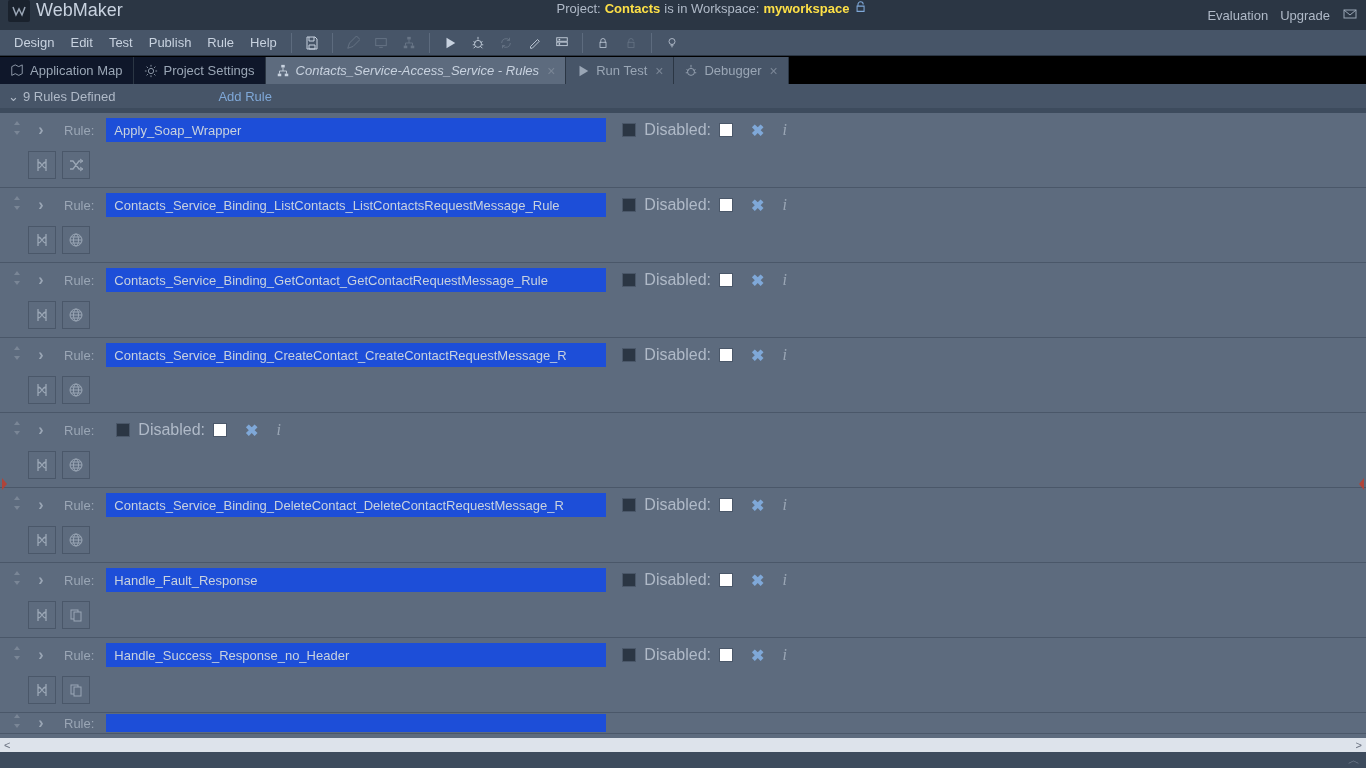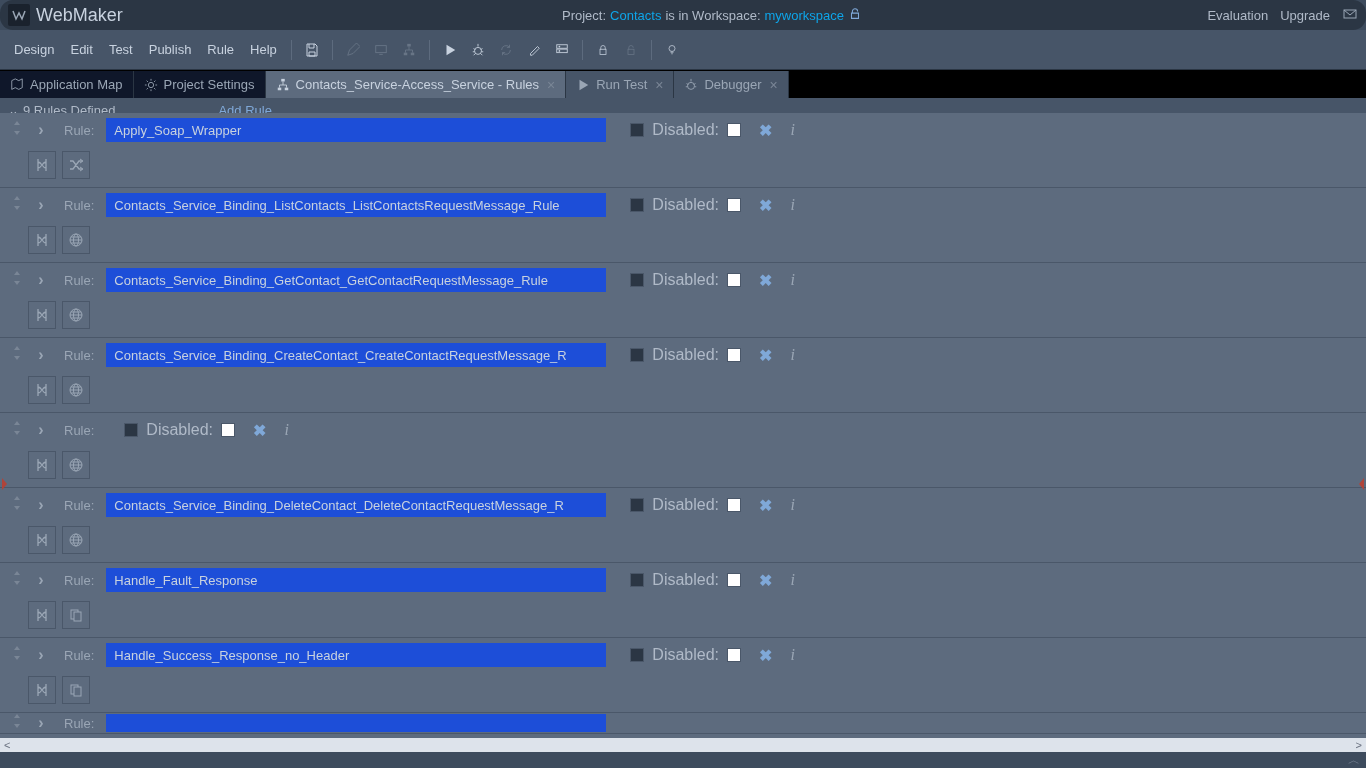--- a/index.html
+++ b/index.html
@@ -1,47 +1,47 @@
 <!DOCTYPE html>
 <html><head>
 <meta charset="utf-8">
 <style>
 * { margin:0; padding:0; box-sizing:border-box; font-family:"Segoe UI",Tahoma,Arial,sans-serif; }
 body { width:1366px; height:768px; background:#3d4b5d; color:#b0bac8; overflow:hidden; position:relative; }
-.header { height:30px; background:#2b3644; display:flex; align-items:center; padding:0 8px; font-size:13px;border-radius:13px; }
+.header { height:30px; background:#2b3644; display:flex; padding:0 8px; font-size:13px; }
 .logo { width:22px; height:22px; background:#1a222d; border-radius:2px; margin-right:6px; display:flex; align-items:center; justify-content:center; }
 .logo svg { width:16px; height:16px; }
 .app-name { font-size:18px; color:#c8d2df; font-weight:400; }
 .header-center { position:absolute; left:50%; transform:translateX(-50%); display:flex; align-items:center; gap:4px;margin-left:29px; }
-.header-center .accent { color:#0ea5e9; }
+.header-center .accent { color:#fde047;font-weight:bold; }
 .header-right { margin-left:auto; display:flex; align-items:center; gap:12px; }
-.menubar { height:40px; background:#475568; display:flex; align-items:center; padding:0 6px; font-size:13px; border-bottom:1px solid #2b3644; }
+.menubar { height:26px; background:#475568; display:flex; align-items:center; padding:0 6px; font-size:13px; border-bottom:1px solid #2b3644; }
 .menubar .menu-item { padding:4px 8px; cursor:pointer; color:#c8d2df; }
 .menubar .sep { width:1px; height:20px; background:#5d6b7e; margin:0 6px; }
 .menubar .ticon { width:20px; height:20px; display:flex; align-items:center; justify-content:center; margin:0 4px; cursor:pointer; color:#9aa6b5; }
 .tabstrip { height:28px; background:#000; display:flex; align-items:flex-end; font-size:13px; }
 .tab { height:27px; background:#475568; border-right:1px solid #2b3644; display:flex; align-items:center; padding:0 10px; gap:6px; color:#9aa6b5; cursor:pointer; }
-.tab.active { background:#5d6b7e; color:#c8d2df; }
+.tab.active { background:#5d6b7e; color:#c8d2df;font-style:italic; }
 .tab.fixed { background:#0f172a; }
 .tab .ticon-sm { width:14px; height:14px; }
 .tab .close { font-size:14px; color:#7a8696; margin-left:2px; }
 .subbar { height:25px; background:#475568; display:flex; align-items:center; font-size:13px; padding:0 8px; border-bottom:1px solid #3d4b5d; }
 .subbar .chev { margin-right:4px; }
 .subbar .add { color:#7fa8d8; margin-left:103px; cursor:pointer; }
 .rules-area { position:absolute; top:113px; left:0; right:0; bottom:18px; overflow:auto; background:#5d6b7e; }
 .rules-area::-webkit-scrollbar { width:18px; height:14px; }
 .rules-area::-webkit-scrollbar-track { background:#dde3eb; }
 .rules-area::-webkit-scrollbar-thumb { background:#a8b2c0; border:2px solid #dde3eb; border-radius:2px; }
 .rule { background:#5d6b7e; border-bottom:1px solid #4a5769; padding:0; }
 .rule-top { display:flex; align-items:center; height:34px; padding:0 8px; gap:6px; }
 .rule-top .arrows { width:18px; text-align:center; color:#7a8696; cursor:pointer; }
 .rule-top .exp { width:18px; text-align:center; color:#9aa6b5; cursor:pointer; font-weight:bold; }
 .rule-top .lbl { color:#9aa6b5; margin-left:8px; margin-right:6px; font-size:13px; }
 .rule-top .rname { flex:0 0 500px; height:24px; background:#1d4ed8; color:#c8d2df; border:none; padding:0 8px; font-size:13px; }
-.rule-top .disabled-box { display:flex; align-items:center; gap:8px; margin-left:18px; }
+.rule-top .disabled-box { display:flex; align-items:center; gap:8px; margin-left:10px; }
 .rule-top .cbimg { width:14px; height:14px; background:#2b3644; border:1px solid #4a5769; }
 .rule-top .cb { width:14px; height:14px; background:#fff; border:1px solid #4a5769; }
 .rule-top .del { color:#7fa8d8; cursor:pointer; margin-left:12px; font-weight:bold; }
 .rule-top .info { color:#9aa6b5; margin-left:12px; font-style:italic; font-family:Georgia,serif; cursor:pointer; }
 .rule-icons { display:flex; gap:6px; padding:4px 8px 8px 28px; }
 .rule-icons .icon-btn { width:28px; height:28px; border:1px solid #4a5769; background:#5d6b7e; display:flex; align-items:center; justify-content:center; cursor:pointer; color:#9aa6b5; }
 .bottom-scroll { position:absolute; bottom:16px; left:0; right:0; height:14px; background:#dde3eb; display:flex; align-items:center; justify-content:space-between; padding:0 4px; font-size:11px; color:#6a7280; }
 .status { position:absolute; bottom:0; left:0; right:0; height:16px; background:#3d4b5d; display:flex; align-items:center; justify-content:flex-end; padding:0 6px; font-size:12px; color:#7a8696; }
 .side-caret { position:absolute; width:8px; height:16px; cursor:pointer; }
 .side-caret.left { left:0; top:476px; }

